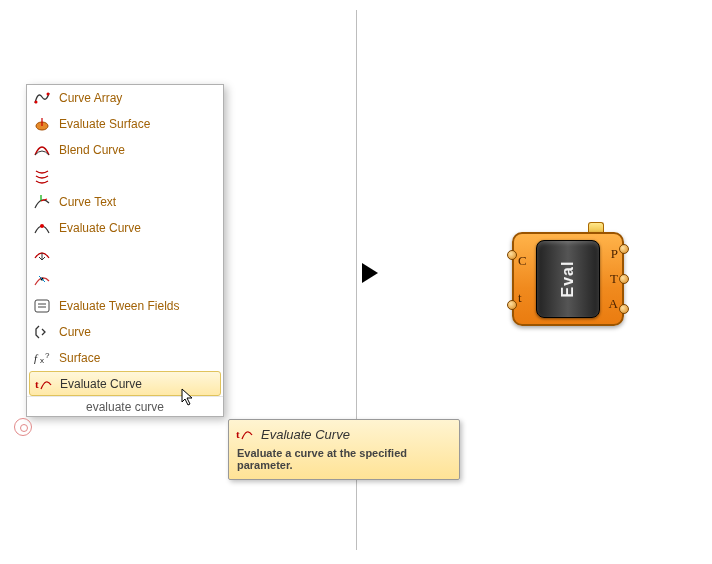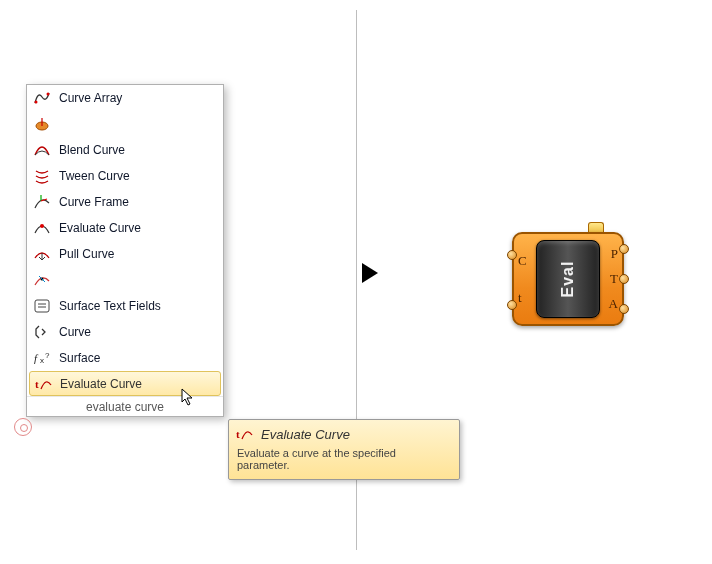--- a/index.html
+++ b/index.html
@@ -37,21 +37,21 @@
     width: 198px;
     background: #ffffff;
     border: 1px solid #b0b0b0;
     box-shadow: 3px 3px 8px rgba(0,0,0,0.25);
   }
   .menu-item {
     display: flex;
     align-items: center;
     height: 26px;
     padding: 0 6px;
-    color: #0f172a;
+    color: #a16207;
     cursor: default;
   }
   .menu-item.sel {
     background: linear-gradient(#fff7da, #ffe9a8);
     border: 1px solid #e0c35c;
     border-radius: 3px;
     margin: 0 2px;
     padding: 0 4px;
     height: 25px;
     color: #333;
@@ -99,21 +99,21 @@
     border: 1px solid #999;
     border-radius: 2px;
     box-shadow: 2px 2px 5px rgba(0,0,0,0.25);
     padding: 5px 8px 8px 6px;
   }
   .tooltip .tt-head {
     display:flex; align-items:center; gap:8px;
     margin-bottom: 4px;
   }
   .tooltip .tt-title { font-style: italic; font-size: 13px; color:#333; }
-  .tooltip .tt-desc { font-size: 11px; color:#444; padding-left: 2px; }
+  .tooltip .tt-desc { font-size: 11px; color:#444; padding-left: 2px; font-weight: bold; }
   
   .comp-wrap {
     position: absolute;
     left: 512px;
     top: 232px;
     width: 112px;
   }
   .comp-header-tab {
     position:absolute;
     right: 20px; top: -10px;
@@ -191,87 +191,86 @@
     </span>
     <span class="mi-label">Curve Array</span>
   </div>
   <div class="menu-item">
     <span class="mi-icon">
       <svg width="18" height="18">
           <ellipse cx="9" cy="11" rx="6" ry="4" fill="#e58a2a" stroke="#a34d00"></ellipse>
           <line x1="9" y1="3" x2="9" y2="11" stroke="#c00" stroke-width="1.2"></line>
         </svg>
     </span>
+    <span class="mi-label">Evaluate Surface</span>
   </div>
   <div class="menu-item">
     <span class="mi-icon">
       <svg width="18" height="18">
           <path d="M2 14 Q9 -2 16 14" stroke="#b00" fill="none" stroke-width="1.4"></path>
           <path d="M2 14 Q9 6 16 14" stroke="#333" fill="none" stroke-width="1"></path>
         </svg>
     </span>
     <span class="mi-label">Blend Curve</span>
   </div>
   <div class="menu-item">
     <span class="mi-icon">
       <svg width="18" height="18">
           <path d="M3 4 Q9 8 15 4" stroke="#b00" fill="none" stroke-width="1.3"></path>
           <path d="M3 9 Q9 13 15 9" stroke="#b00" fill="none" stroke-width="1.3"></path>
           <path d="M3 14 Q9 18 15 14" stroke="#b00" fill="none" stroke-width="1.3"></path>
         </svg>
     </span>
-    <span class="mi-label">Tween Curve</span>
   </div>
   <div class="menu-item">
     <span class="mi-icon">
       <svg width="18" height="18">
           <path d="M2 15 Q8 2 16 10" stroke="#333" fill="none" stroke-width="1.2"></path>
           <line x1="8" y1="8" x2="8" y2="2" stroke="#0a0" stroke-width="1.2"></line>
           <line x1="8" y1="8" x2="14" y2="6" stroke="#d00" stroke-width="1.2"></line>
         </svg>
     </span>
-    <span class="mi-label">Curve Frame</span>
+    <span class="mi-label">Curve Text</span>
   </div>
   <div class="menu-item">
     <span class="mi-icon">
       <svg width="18" height="18">
           <path d="M2 14 Q9 0 16 14" stroke="#333" fill="none" stroke-width="1.2"></path>
           <circle cx="9" cy="7" r="2" fill="#d00"></circle>
         </svg>
     </span>
     <span class="mi-label">Evaluate Curve</span>
   </div>
   <div class="menu-item">
     <span class="mi-icon">
       <svg width="18" height="18">
           <path d="M2 13 Q9 3 16 13" stroke="#b00" fill="none" stroke-width="1.3"></path>
           <line x1="9" y1="8" x2="9" y2="15" stroke="#333"></line>
           <polyline points="6,12 9,15 12,12" stroke="#333" fill="none"></polyline>
         </svg>
     </span>
-    <span class="mi-label">Pull Curve</span>
   </div>
   <div class="menu-item">
     <span class="mi-icon">
       <svg width="18" height="18">
           <path d="M2 14 Q9 2 16 10" stroke="#c33" fill="none" stroke-width="1.2"></path>
           <circle cx="9" cy="8" r="1.5" fill="#000"></circle>
           <line x1="6" y1="5" x2="12" y2="11" stroke="#08c" stroke-width="1"></line>
         </svg>
     </span>
   </div>
   <div class="menu-item">
     <span class="mi-icon">
       <svg width="18" height="18">
           <rect x="2" y="3" width="14" height="12" rx="2" fill="none" stroke="#444"></rect>
           <line x1="5" y1="7" x2="13" y2="7" stroke="#444"></line>
           <line x1="5" y1="10" x2="13" y2="10" stroke="#444"></line>
         </svg>
     </span>
-    <span class="mi-label">Surface Text Fields</span>
+    <span class="mi-label">Evaluate Tween Fields</span>
   </div>
   <div class="menu-item">
     <span class="mi-icon">
       <svg width="18" height="18">
           <path d="M6 3 L3 6 L3 12 L6 15 M9 6 L12 9 L9 12" stroke="#333" fill="none" stroke-width="1.3"></path>
         </svg>
     </span>
     <span class="mi-label">Curve</span>
   </div>
   <div class="menu-item">

